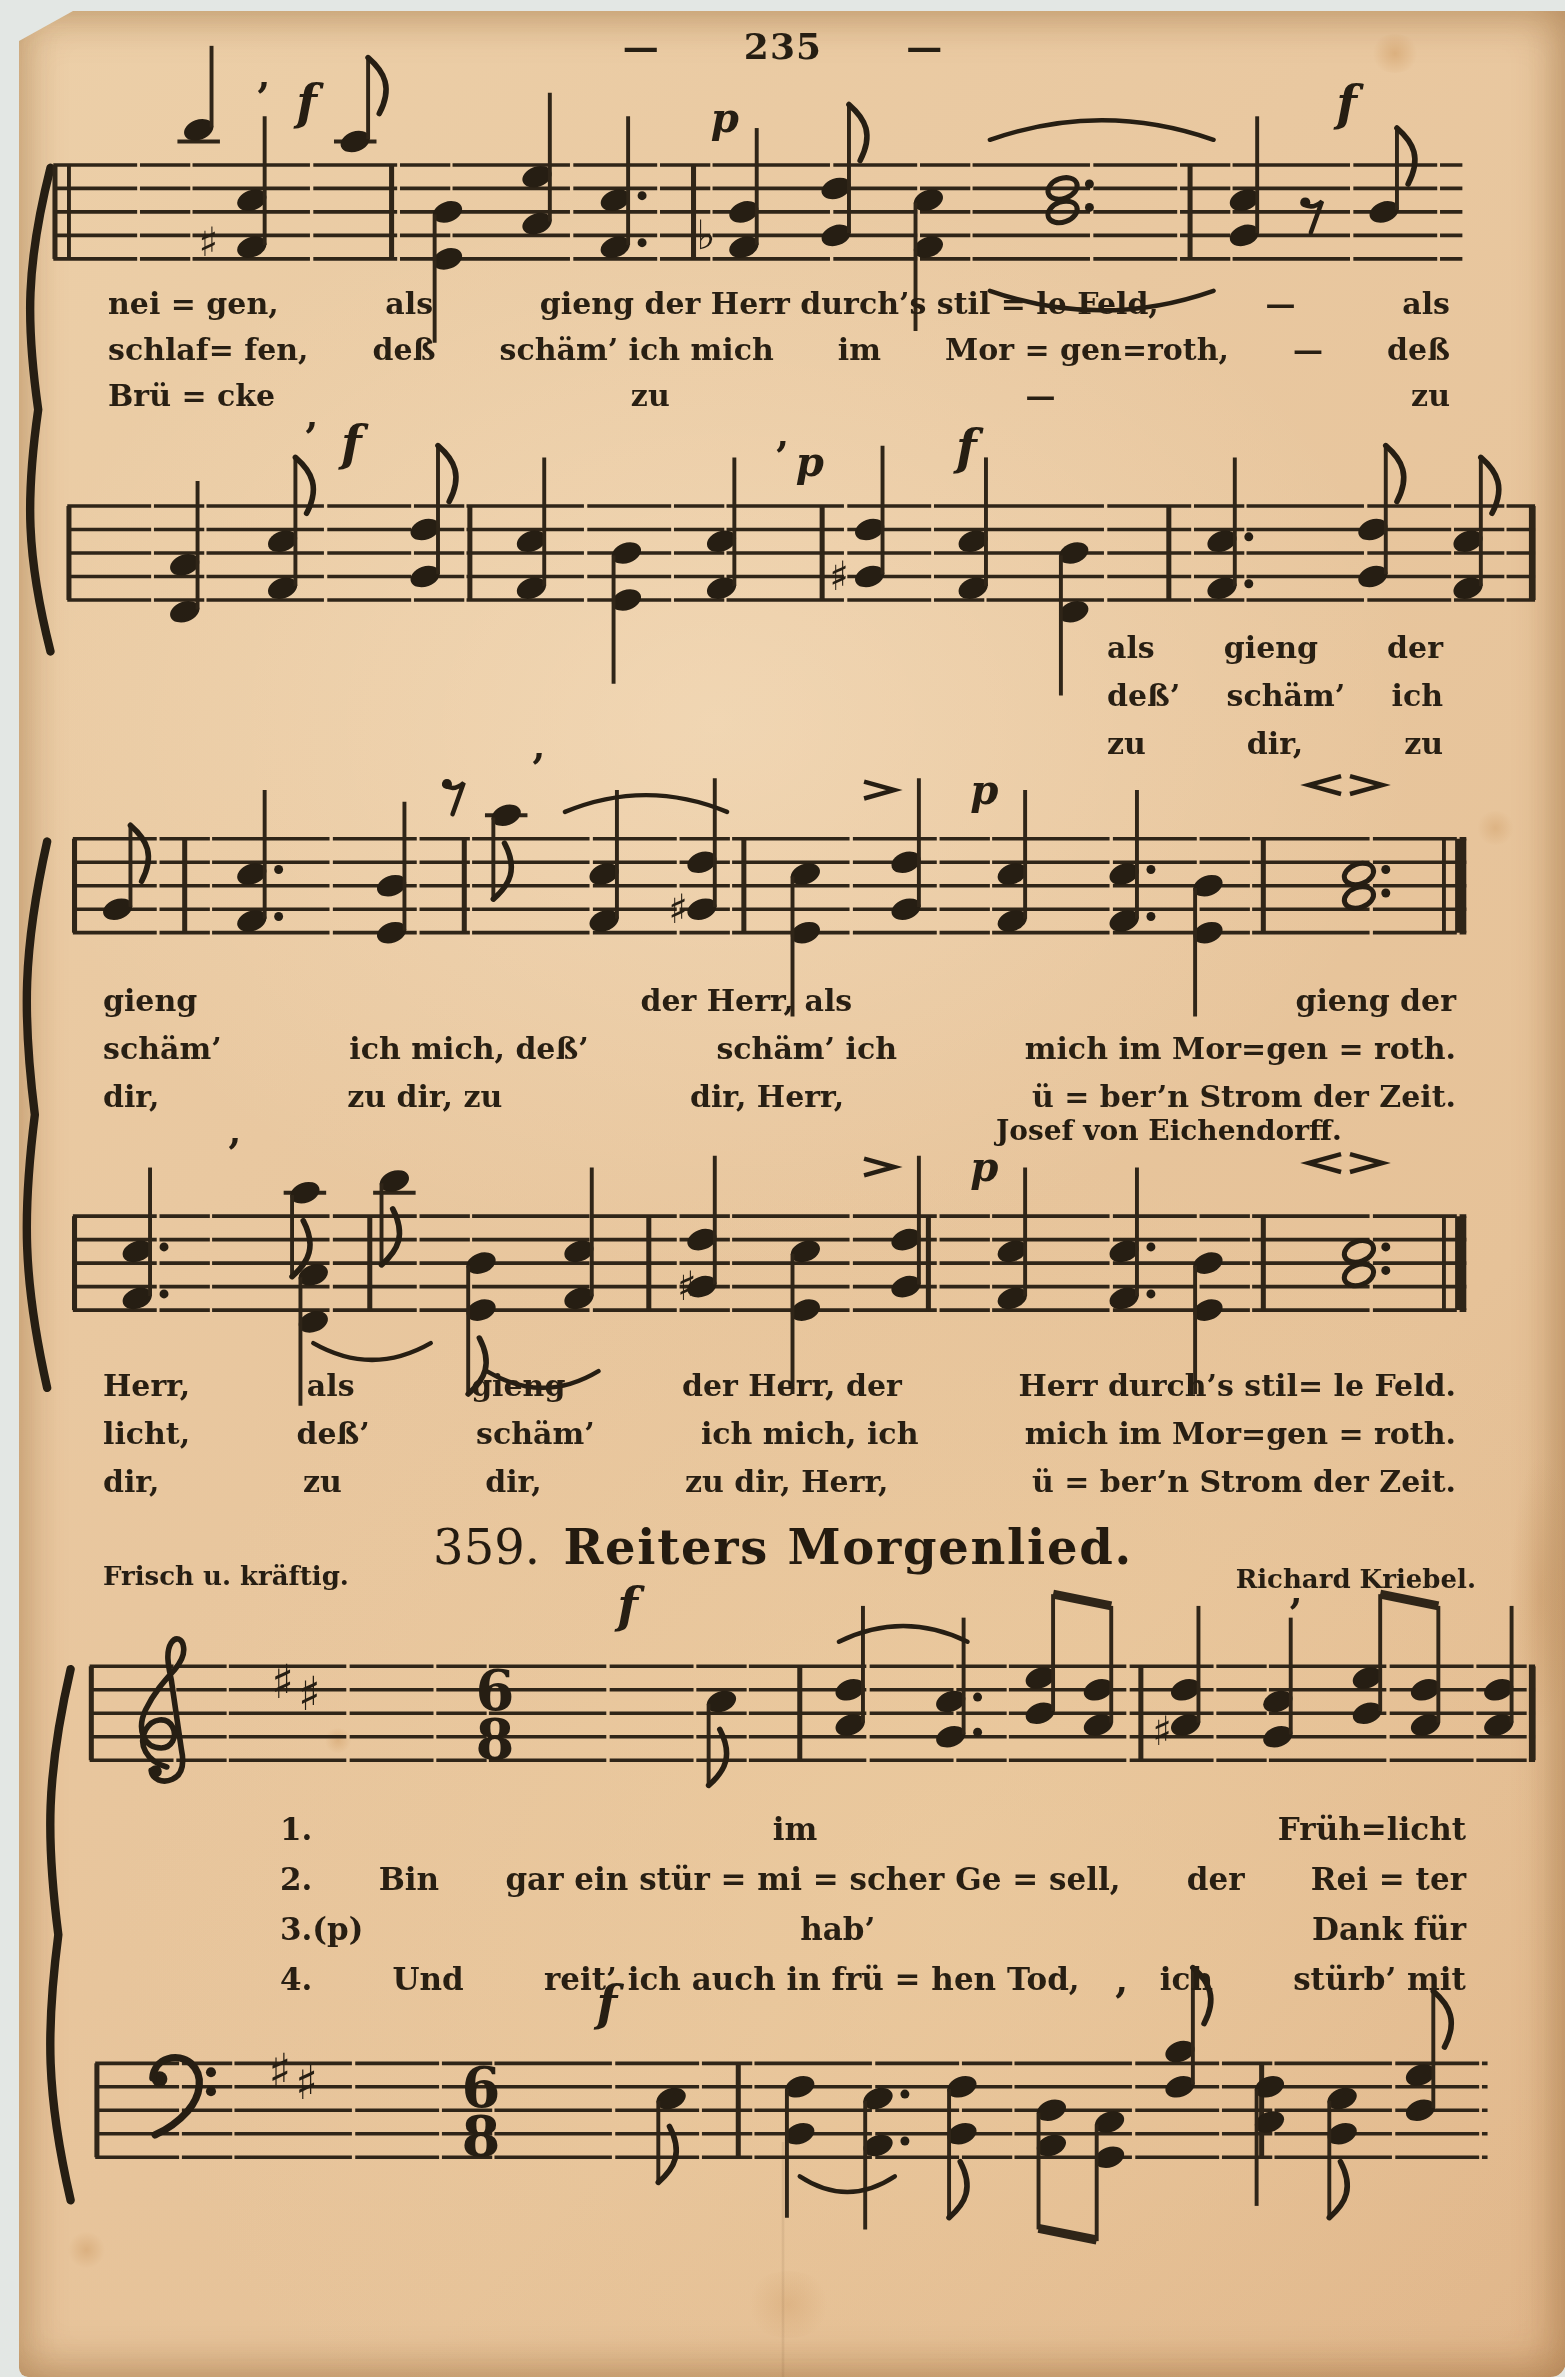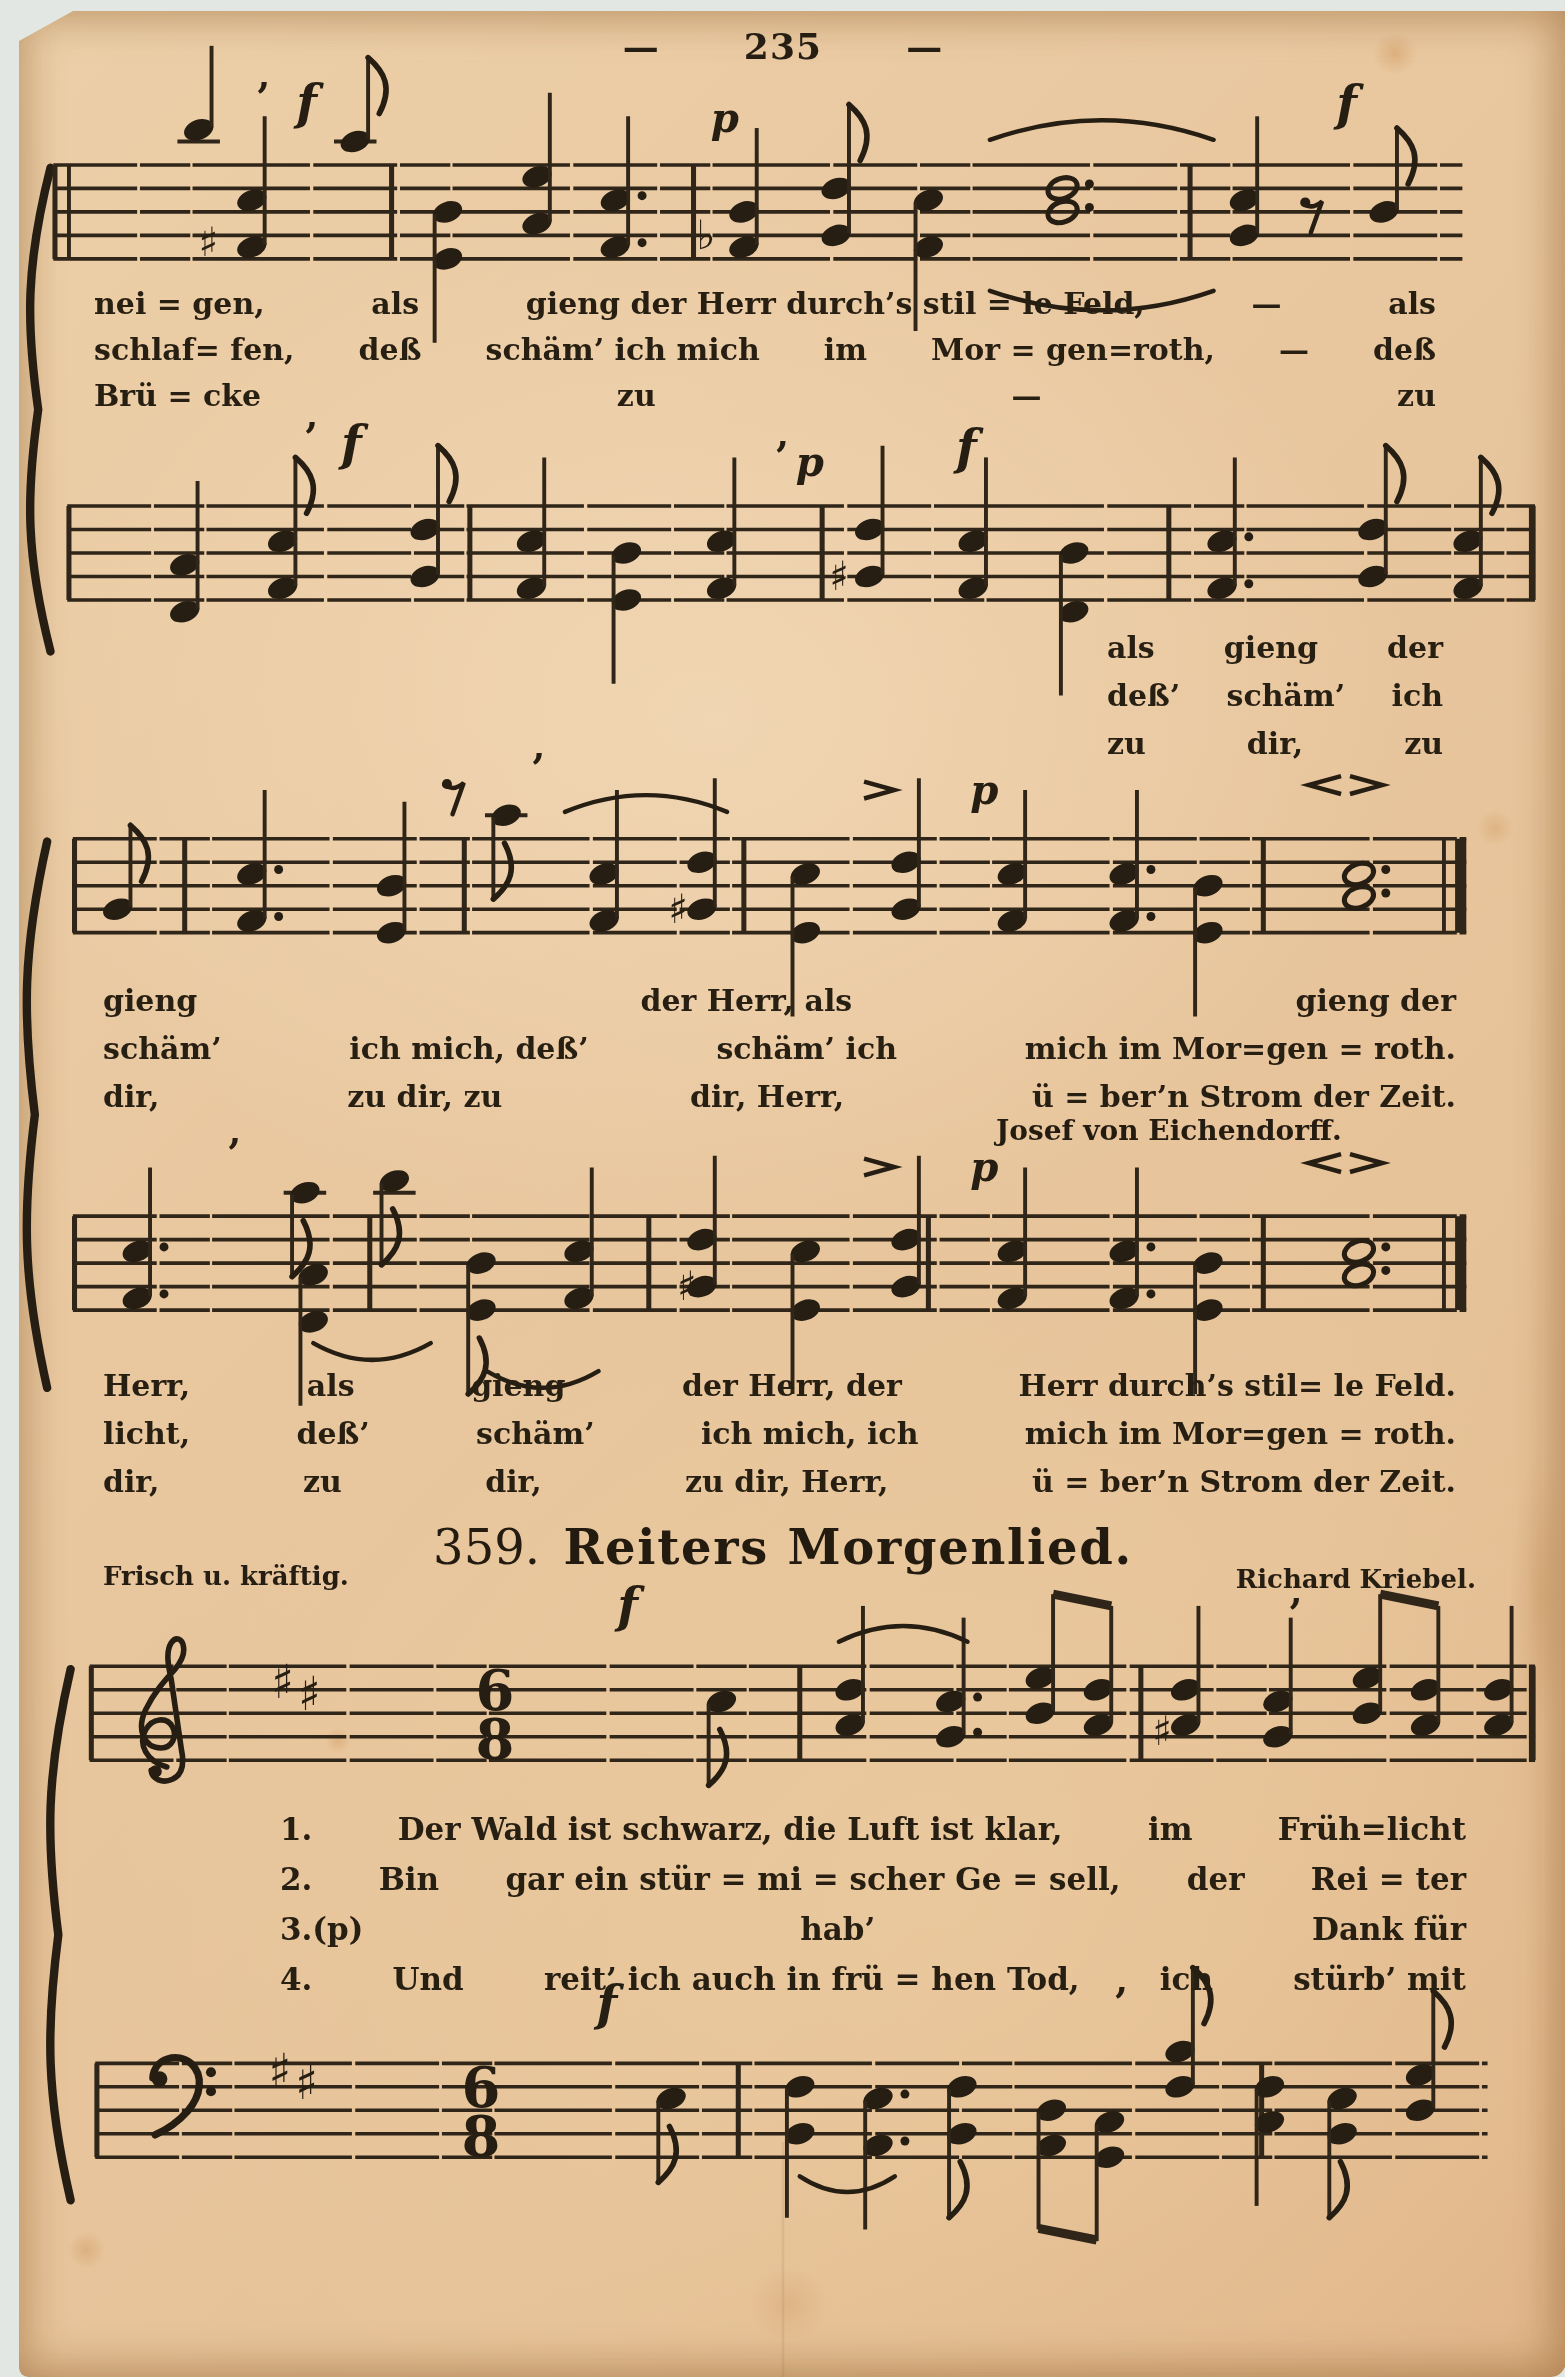--- a/index.html
+++ b/index.html
@@ -30,21 +30,21 @@
     background:linear-gradient(to right, rgba(0,0,0,0), rgba(90,60,30,.12), rgba(0,0,0,0));}
   .header{
     position:absolute;left:0;top:24.6px;width:1566px;display:flex;gap:84px;
     justify-content:center;align-items:baseline;color:#261e13;
     font-size:36px;font-weight:bold;letter-spacing:1.1px;
   }
   #music{position:absolute;left:0;top:0;width:1566px;height:2377px;}
   .lyr{position:absolute;color:#281f13;font-weight:bold;}
   .lyr .row{display:flex;justify-content:space-between;align-items:baseline;}
   .lyr .row span{white-space:nowrap;}
-  .b1{left:94px;top:286px;width:1342px;font-size:30px;}
+  .b1{left:108px;top:286px;width:1342px;font-size:30px;}
   .b1 .row{height:46px;}
   .becho{left:1107px;top:630px;width:336px;font-size:30px;}
   .becho .row{height:48px;}
   .b3{left:103px;top:983px;width:1353px;font-size:30px;}
   .b3 .row{height:48px;}
   .attr{position:absolute;left:996px;top:1114px;width:475px;text-align:left;
     color:#241c11;font-size:28px;font-weight:bold;}
   .b4{left:103px;top:1368px;width:1353px;font-size:30px;}
   .b4 .row{height:48px;}
   .tempo{position:absolute;left:103px;top:1561px;font-size:26px;font-weight:bold;color:#261e13;}
@@ -536,21 +536,20 @@
 
 <div class="tempo">Frisch u. kräftig.</div>
 <div class="titlewrap">
   <span class="num">359.</span><span class="ttl">Reiters Morgenlied.</span>
 </div>
 <div class="composer">Richard Kriebel.</div>
 
 <div class="lyr bverses" id="verses">
     <div class="row">
       <span>1.</span>
-      <span>Der Wald ist schwarz, die Luft ist klar,</span>
       <span>im</span>
       <span>Früh=licht</span>
     </div>
     <div class="row">
       <span>2.</span>
       <span>Bin</span>
       <span>gar ein stür = mi = scher Ge = sell,</span>
       <span>der</span>
       <span>Rei = ter</span>
     </div>

